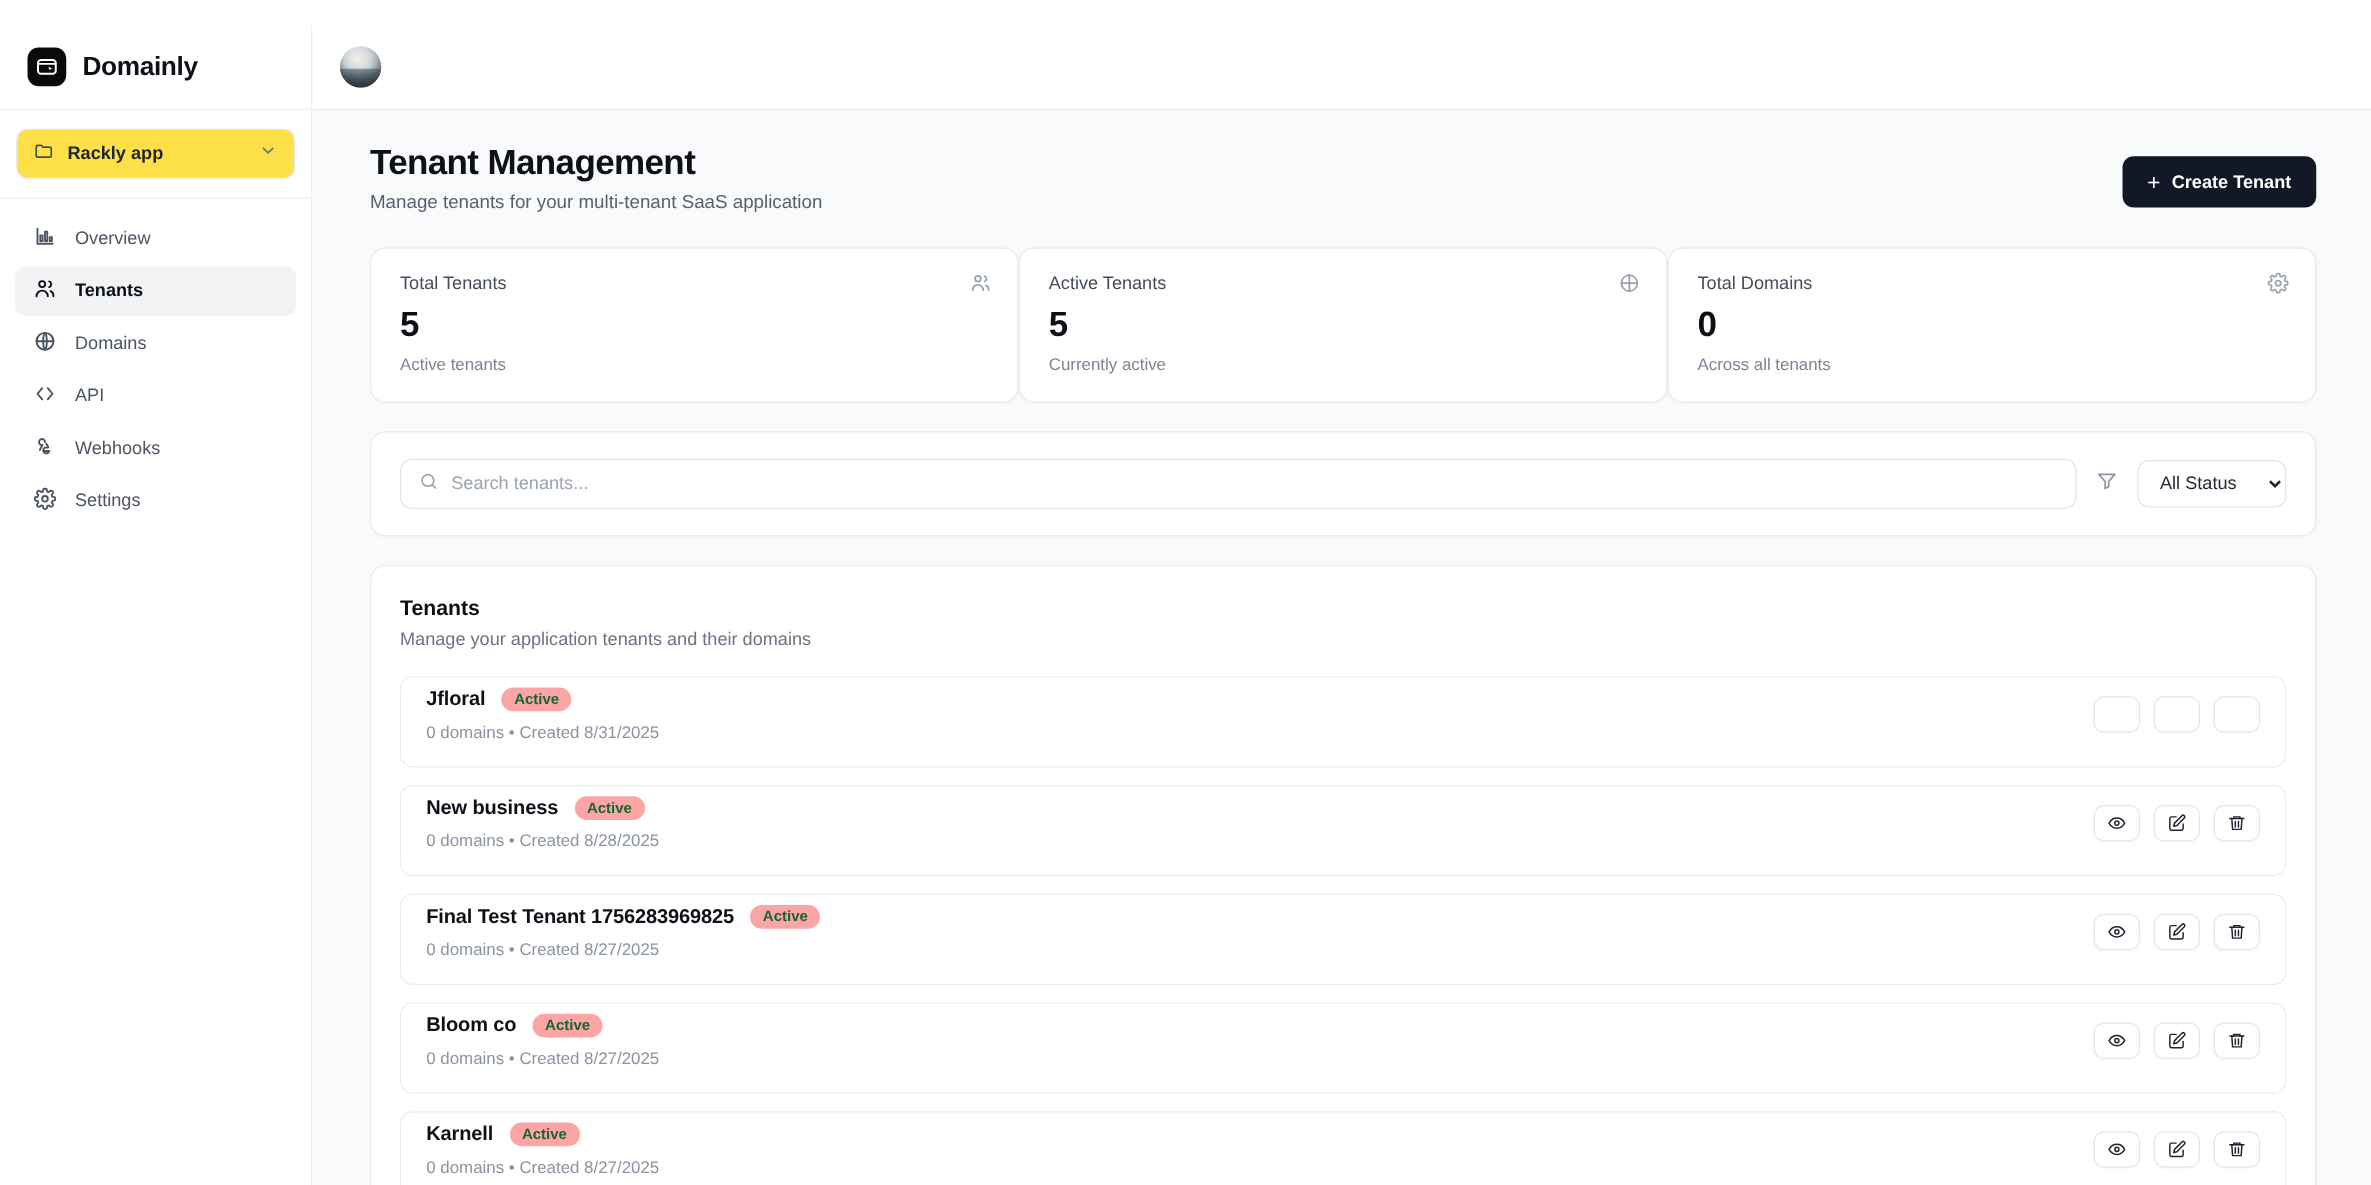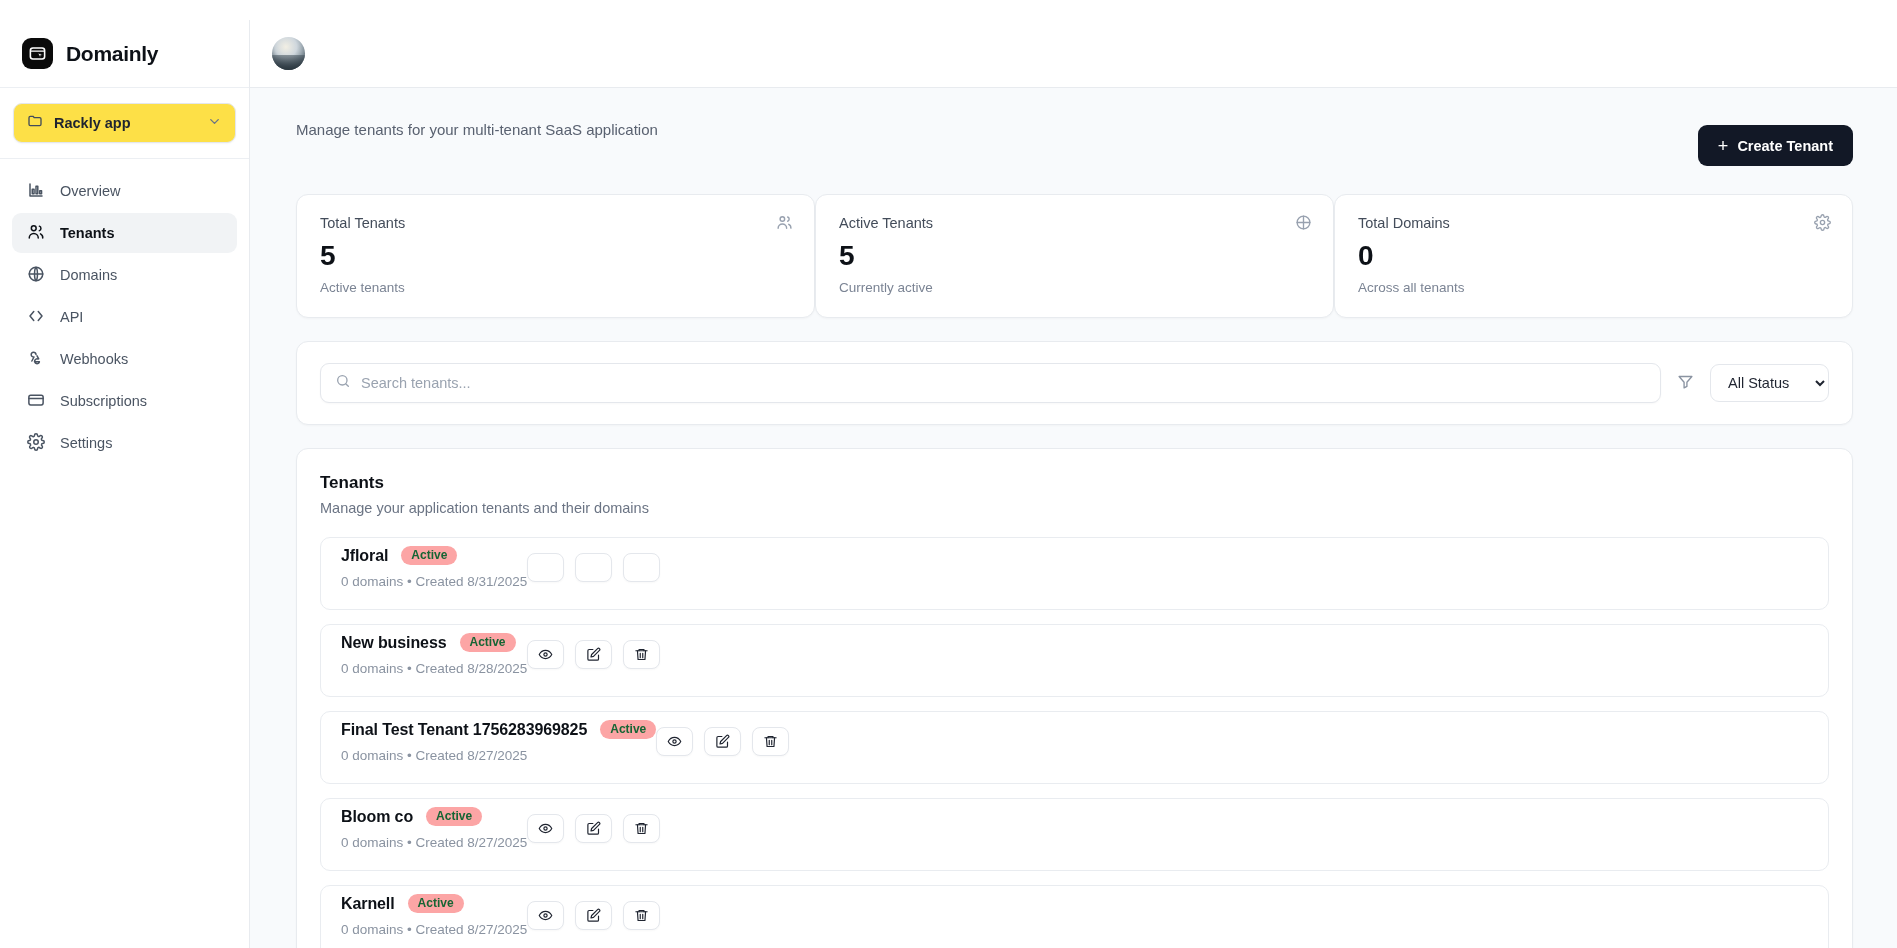--- a/index.html
+++ b/index.html
@@ -121,21 +121,21 @@
   .list-card {
     background: #fff; border: 1px solid #e8ebef; border-radius: 12px;
     margin-top: 23px; padding: 24px 23px 23px;
     box-shadow: 0 1px 2px rgba(16,24,40,.03);
   }
   .list-title { font-size: 17px; font-weight: 600; color: #0d1117; }
   .list-sub { font-size: 14.5px; color: #6b7484; margin-top: 7px; }
   .rows { margin-top: 21px; display: flex; flex-direction: column; gap: 14px; }
   .row {
     border: 1px solid #e9ecf0; border-radius: 10px; padding: 4px 20px 16px;
-    display: flex; align-items: center; 
+    display: flex; align-items: center; justify-content: space-between;
     min-height: 73px; background: #fff;
   }
   .row-info { min-width: 0; }
   .row-titleline { display: flex; align-items: center; gap: 13px; }
   .row-name { font-size: 16px; font-weight: 700; color: #0d1117; letter-spacing: -0.1px; }
   .badge {
     background: #fca5a5; color: #166534; border-radius: 999px;
     font-size: 12px; font-weight: 600; padding: 3px 10px 4px; line-height: 1;
   }
   .row-meta { font-size: 13.5px; color: #8a93a1; margin-top: 9px; }
@@ -231,29 +231,20 @@
         <span>
           <svg width="18" height="18" viewBox="0 0 24 24" fill="none" stroke="currentColor" stroke-width="2" stroke-linecap="round" stroke-linejoin="round">
             <path d="M12 7.5a3.2 3.2 0 1 0-2.7 3.15L6.5 16"></path>
               <path d="M14.6 13.4a3.2 3.2 0 1 0 1.9 3.6H10"></path>
               <path d="M13.4 9.2l2.2 3.9"></path>
           </svg>
         </span>
         <span class="nav-label">Webhooks</span>
       </div>
 
-      <div class="nav-item">
-        <span>
-          <svg width="18" height="18" viewBox="0 0 24 24" fill="none" stroke="currentColor" stroke-width="2" stroke-linecap="round" stroke-linejoin="round">
-            <rect x="2.5" y="5.5" width="19" height="13" rx="2.4"></rect>
-              <path d="M2.5 10h19"></path>
-          </svg>
-        </span>
-        <span class="nav-label">Subscriptions</span>
-      </div>
 
       <div class="nav-item">
         <span>
           <svg width="18" height="18" viewBox="0 0 24 24" fill="none" stroke="currentColor" stroke-width="2" stroke-linecap="round" stroke-linejoin="round">
             <circle cx="12" cy="12" r="3"></circle>
             <path d="M19.4 15a1.6 1.6 0 0 0 .3 1.8l.1.1a2 2 0 1 1-2.8 2.8l-.1-.1a1.6 1.6 0 0 0-1.8-.3 1.6 1.6 0 0 0-1 1.5V21a2 2 0 1 1-4 0v-.1A1.6 1.6 0 0 0 9 19.4a1.6 1.6 0 0 0-1.8.3l-.1.1a2 2 0 1 1-2.8-2.8l.1-.1a1.6 1.6 0 0 0 .3-1.8 1.6 1.6 0 0 0-1.5-1H3a2 2 0 1 1 0-4h.1A1.6 1.6 0 0 0 4.6 9a1.6 1.6 0 0 0-.3-1.8l-.1-.1a2 2 0 1 1 2.8-2.8l.1.1a1.6 1.6 0 0 0 1.8.3H9a1.6 1.6 0 0 0 1-1.5V3a2 2 0 1 1 4 0v.1a1.6 1.6 0 0 0 1 1.5 1.6 1.6 0 0 0 1.8-.3l.1-.1a2 2 0 1 1 2.8 2.8l-.1.1a1.6 1.6 0 0 0-.3 1.8V9a1.6 1.6 0 0 0 1.5 1H21a2 2 0 1 1 0 4h-.1a1.6 1.6 0 0 0-1.5 1z"></path>
           </svg>
         </span>
         <span class="nav-label">Settings</span>
       </div>
@@ -264,20 +255,21 @@
   <div class="main">
 
     <header class="topbar">
       <div class="avatar"></div>
     </header>
 
     <div class="content">
 
       <div class="page-head">
         <div>
+          <h1 class="page-title">Tenant Management</h1>
           <div class="page-sub">Manage tenants for your multi-tenant SaaS application</div>
         </div>
         <button class="btn-create">
           <span class="plus">+</span>
           <span>Create Tenant</span>
         </button>
       </div>
 
       <div class="stats">
 

